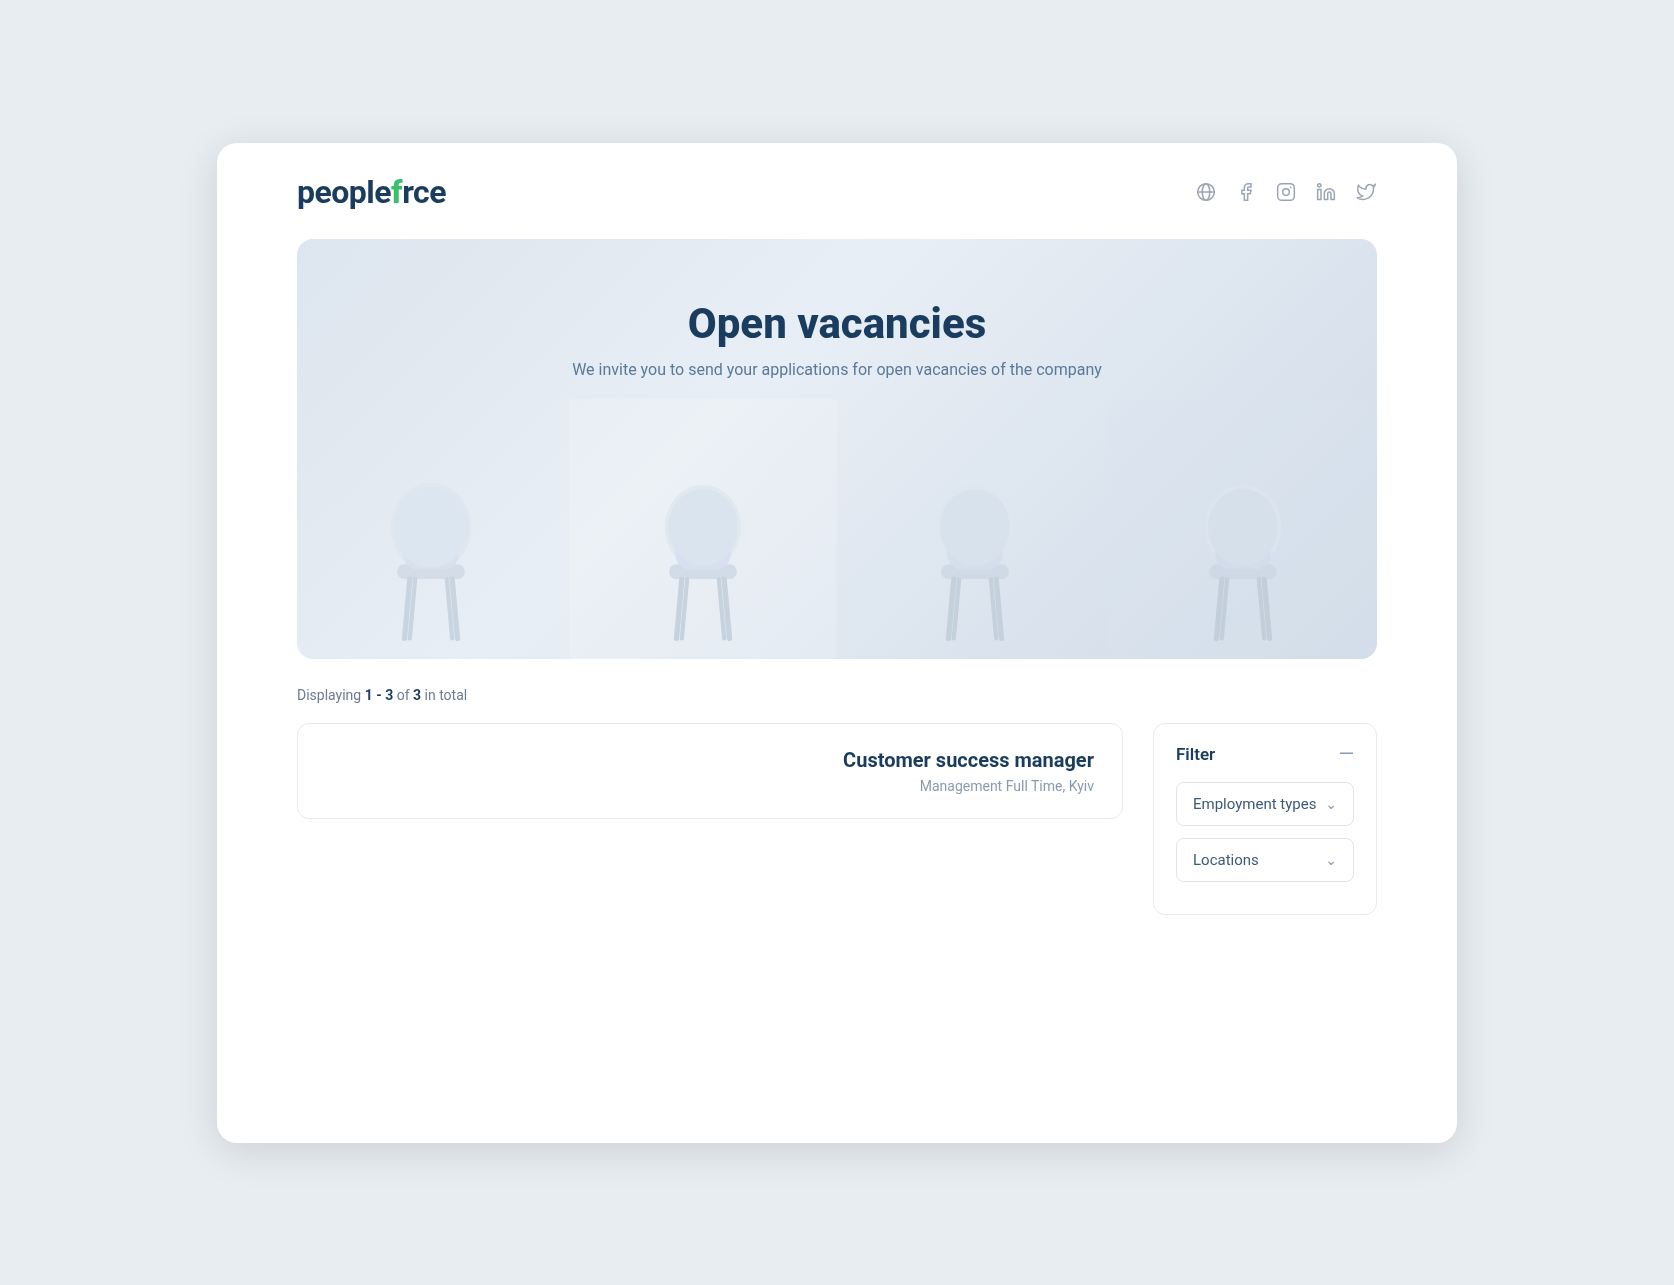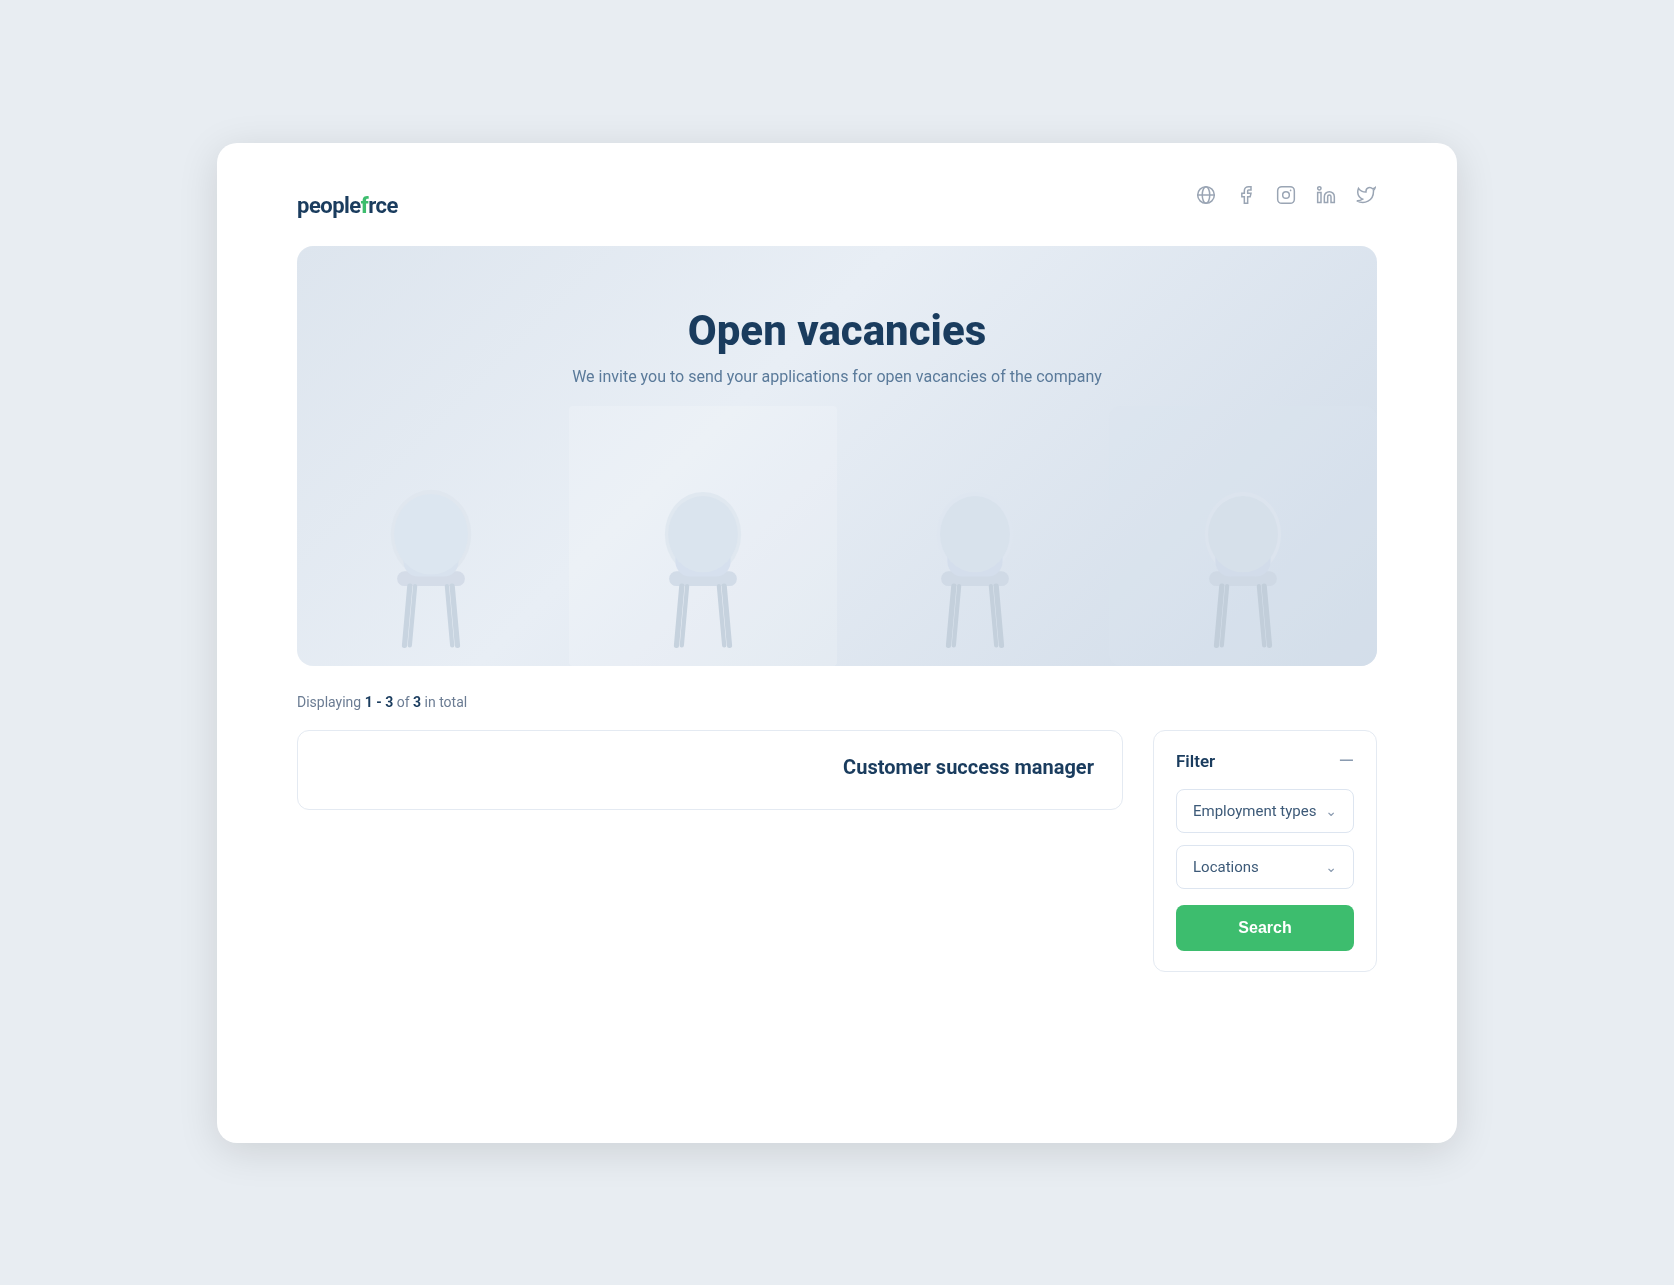--- a/index.html
+++ b/index.html
@@ -35,24 +35,23 @@
     .header {
       display: flex;
       justify-content: space-between;
       align-items: center;
       margin-bottom: 28px;
     }
 
     .logo {
       display: flex;
       align-items: center;
-      font-size: 22px;
+      font-size: 32px;
       font-weight: 700;
       letter-spacing: -0.5px;
-      margin-top: 20px;
     }
 
     .logo-people {
       color: #1a3c5e;
     }
 
     .logo-rce {
       color: #1a3c5e;
     }
 
@@ -377,37 +376,37 @@
 
     <div class="stats-bar">
       <span>Displaying </span><strong>1 - 3</strong><span> of </span><strong>3</strong><span> in total</span>
     </div>
 
     <div class="main-layout">
 
       <div class="jobs-list">
         <div class="job-card">
           <div class="job-title">Customer success manager</div>
+          <div class="job-meta">Management Full Time, Kyiv</div>
         </div>
       </div>
 
       <div class="filter-sidebar">
         <div class="filter-card">
           <div class="filter-header">
             <span class="filter-title">Filter</span>
             <span class="filter-collapse">—</span>
           </div>
           <div class="filter-dropdown">
             <span class="filter-dropdown-label">Employment types</span>
             <span class="filter-dropdown-icon">⌄</span>
           </div>
           <div class="filter-dropdown">
             <span class="filter-dropdown-label">Locations</span>
             <span class="filter-dropdown-icon">⌄</span>
           </div>
-          <button class="search-button">Search</button>
         </div>
       </div>
 
     </div>
 
   </div>
 </div>
 
 </body></html>

